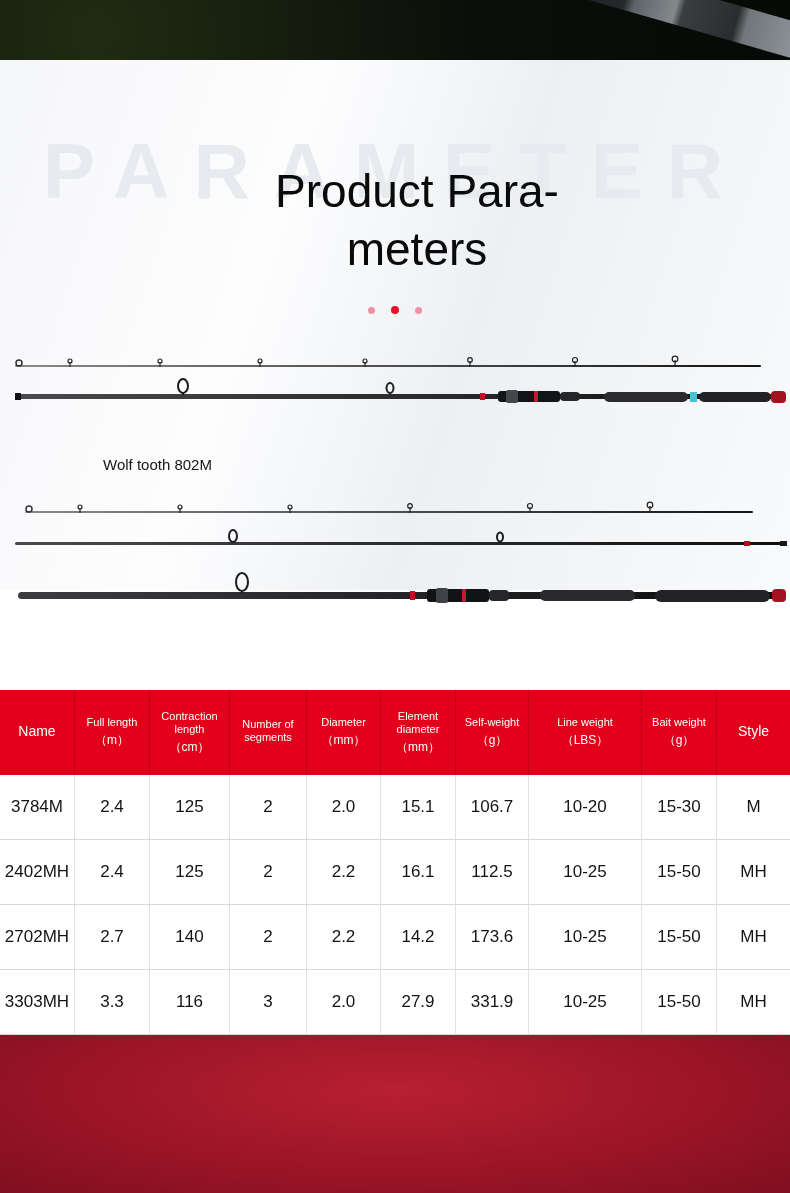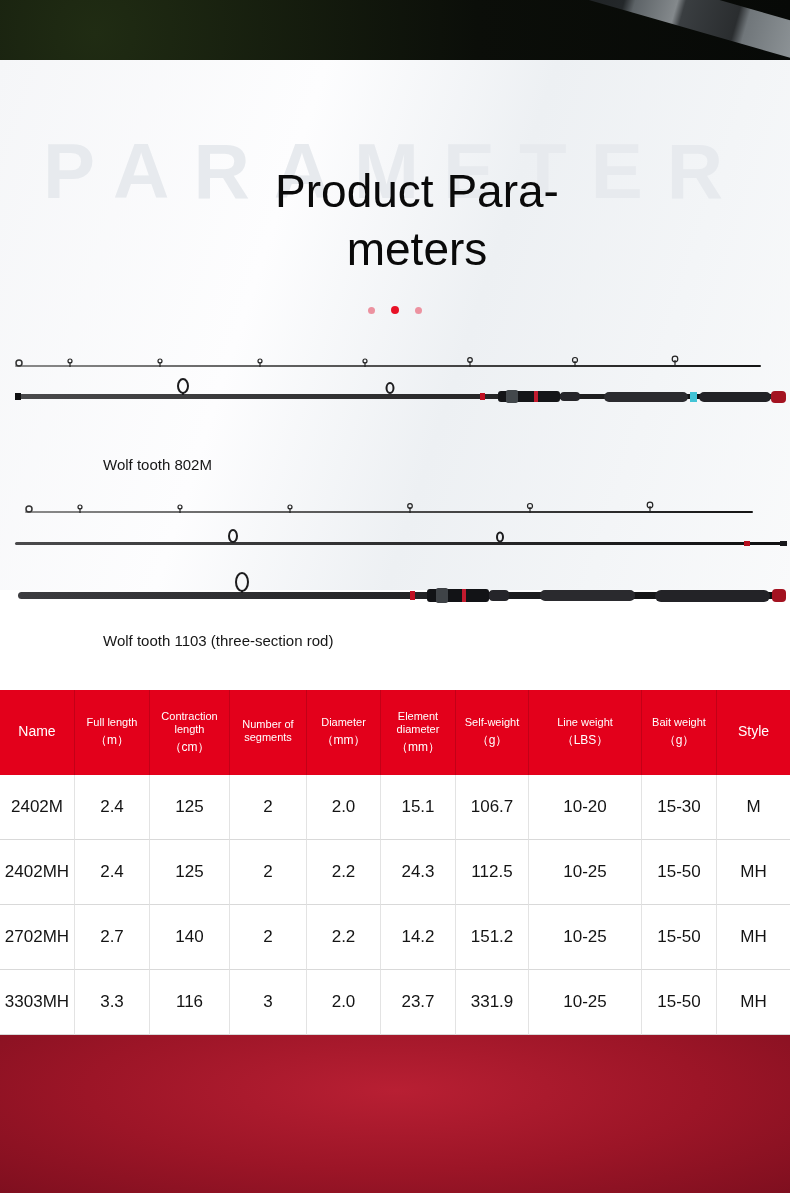--- a/index.html
+++ b/index.html
@@ -167,21 +167,20 @@
         <rect x="410" y="99" width="5" height="9" fill="#c01022"></rect>
         <rect x="427" y="97" width="62" height="13" rx="3" fill="#121316"></rect>
         <rect x="436" y="96" width="12" height="15" rx="2" fill="#3f4347"></rect>
         <rect x="462" y="97" width="4" height="13" fill="#c21a2e"></rect>
         <rect x="489" y="98" width="20" height="11" rx="4" fill="#25252a"></rect>
         <rect x="540" y="98" width="95" height="11" rx="5" fill="#2a2a2e"></rect>
         <rect x="655" y="98" width="115" height="12" rx="6" fill="#232327"></rect>
         <rect x="772" y="97" width="14" height="13" rx="4" fill="#a31220"></rect>
       </svg>
     </div>
-    <div class="caption cap2">Wolf tooth 1103 (three-section rod)</div>
   </div>
 
   <div class="ptable">
     <div class="trow">
       <div class="th big">
         <div class="thl">Name</div>
         <div class="thu"></div>
       </div>
       <div class="th">
         <div class="thl">Full length</div>
@@ -215,65 +214,65 @@
         <div class="thl">Bait weight</div>
         <div class="thu">（g）</div>
       </div>
       <div class="th big c10">
         <div class="thl">Style</div>
         <div class="thu"></div>
       </div>
     </div>
 
     <div class="trow">
-      <div class="td">2402M</div>
+      <div class="td">3784M</div>
       <div class="td">2.4</div>
       <div class="td">125</div>
       <div class="td">2</div>
       <div class="td">2.0</div>
       <div class="td">15.1</div>
       <div class="td">106.7</div>
       <div class="td">10-20</div>
       <div class="td">15-30</div>
       <div class="td c10">M</div>
     </div>
 
     <div class="trow">
       <div class="td">2402MH</div>
       <div class="td">2.4</div>
       <div class="td">125</div>
       <div class="td">2</div>
       <div class="td">2.2</div>
-      <div class="td">24.3</div>
+      <div class="td">16.1</div>
       <div class="td">112.5</div>
       <div class="td">10-25</div>
       <div class="td">15-50</div>
       <div class="td c10">MH</div>
     </div>
 
     <div class="trow">
       <div class="td">2702MH</div>
       <div class="td">2.7</div>
       <div class="td">140</div>
       <div class="td">2</div>
       <div class="td">2.2</div>
       <div class="td">14.2</div>
-      <div class="td">151.2</div>
+      <div class="td">173.6</div>
       <div class="td">10-25</div>
       <div class="td">15-50</div>
       <div class="td c10">MH</div>
     </div>
 
     <div class="trow">
       <div class="td">3303MH</div>
       <div class="td">3.3</div>
       <div class="td">116</div>
       <div class="td">3</div>
       <div class="td">2.0</div>
-      <div class="td">23.7</div>
+      <div class="td">27.9</div>
       <div class="td">331.9</div>
       <div class="td">10-25</div>
       <div class="td">15-50</div>
       <div class="td c10">MH</div>
     </div>
   </div>
 
   <div class="footer"></div>
 
 </div>

